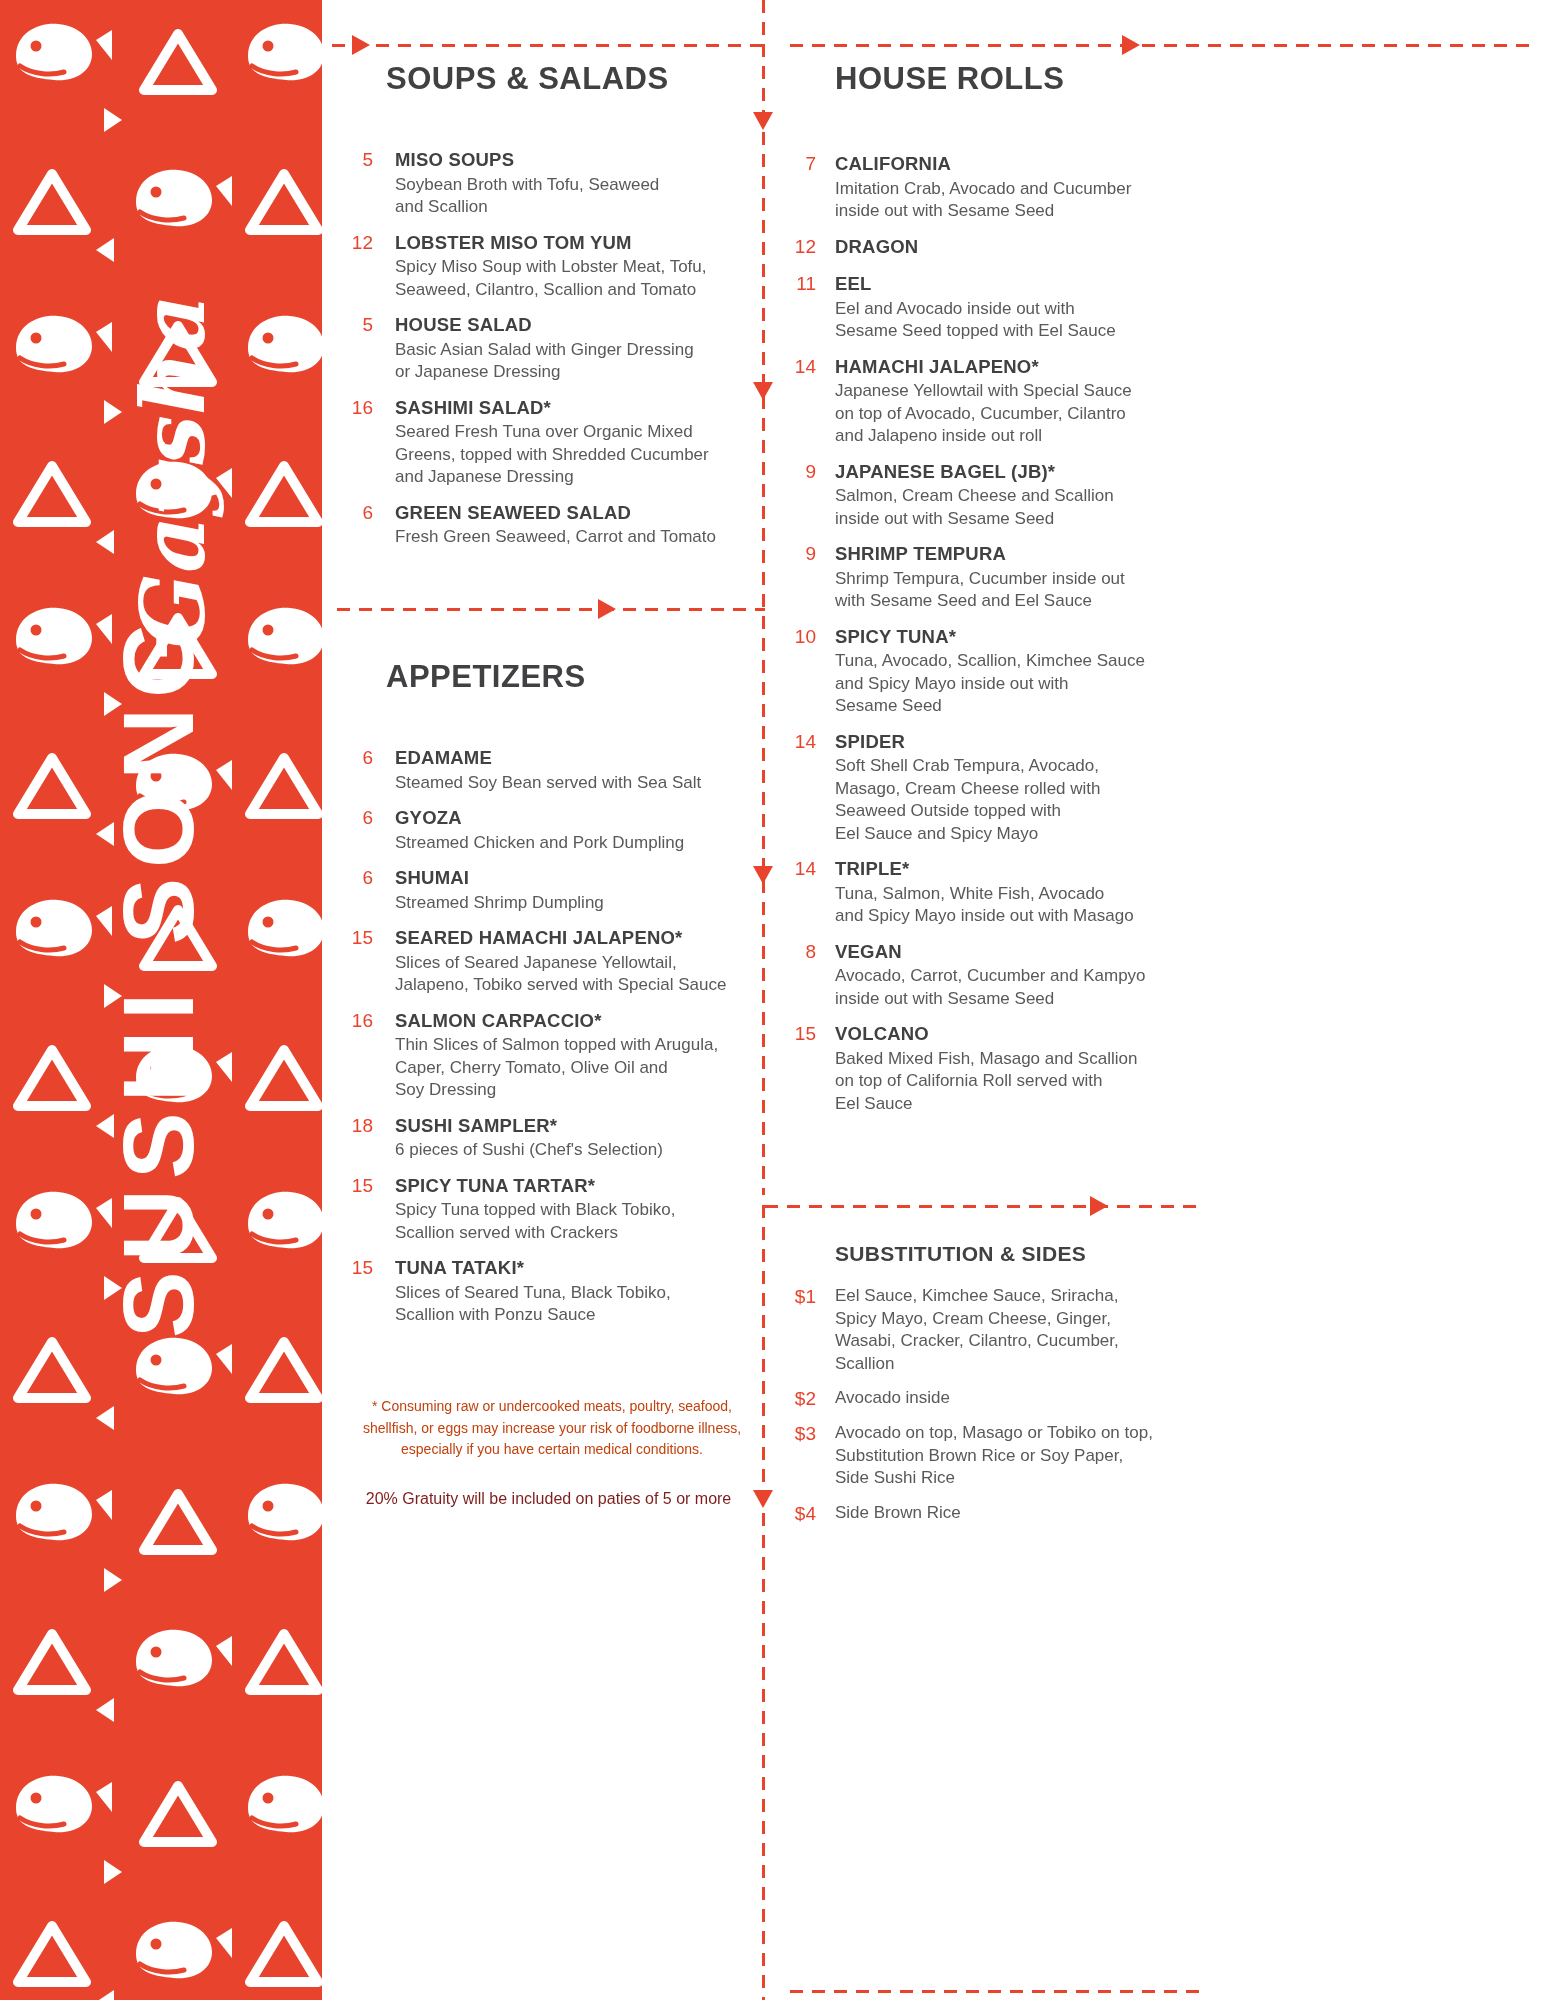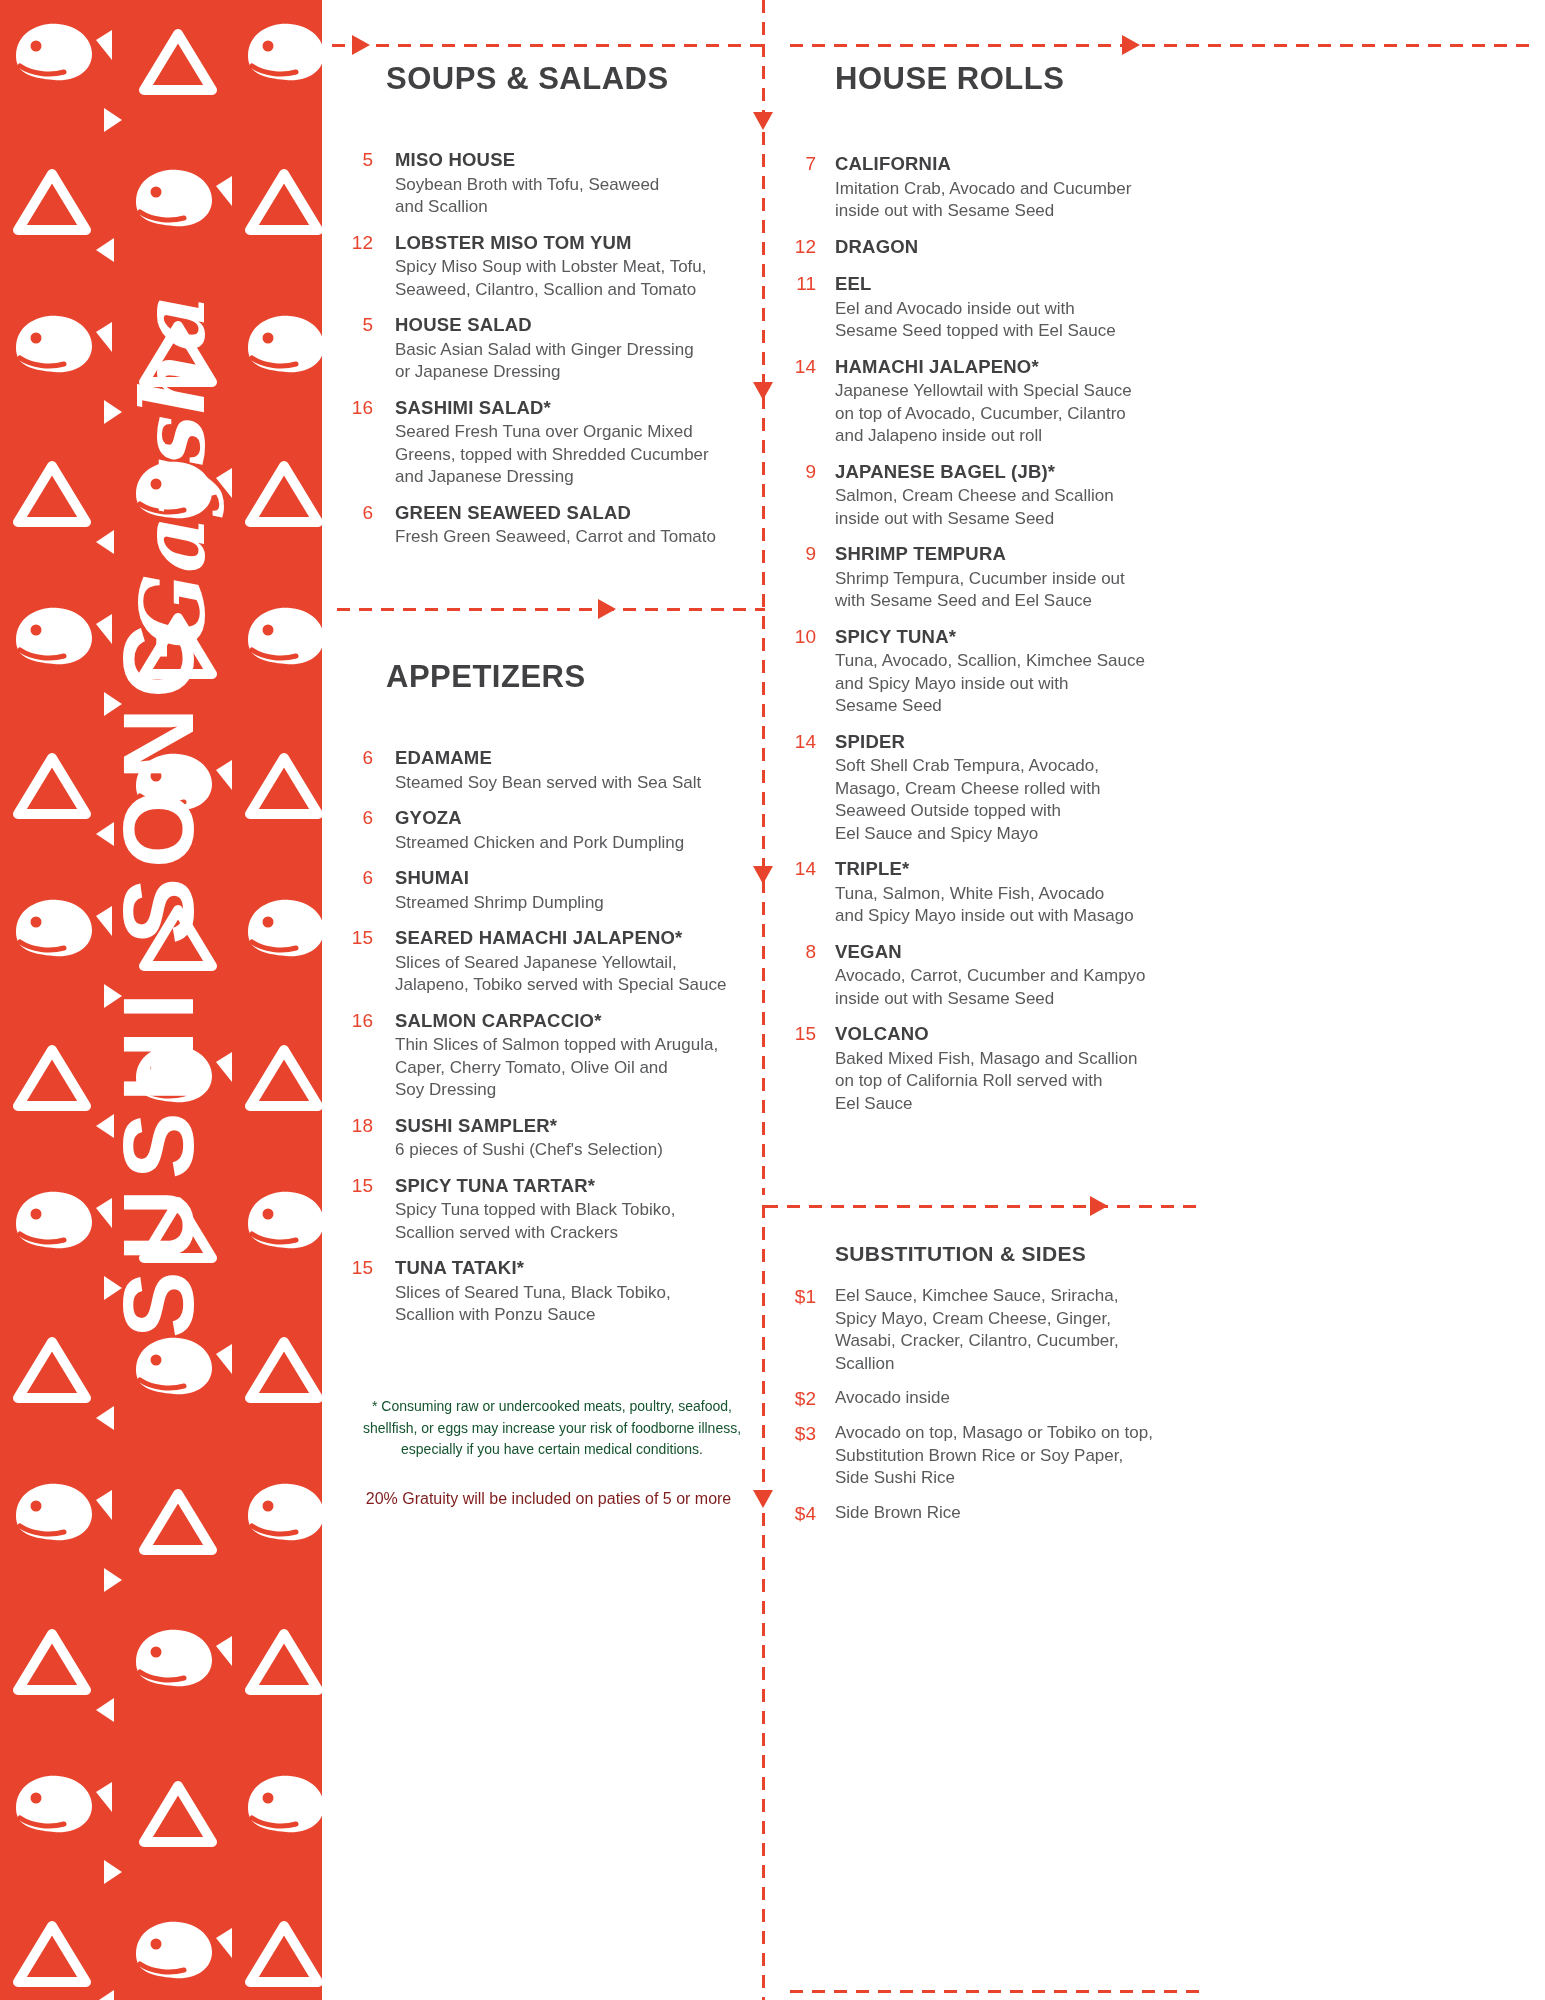--- a/index.html
+++ b/index.html
@@ -81,21 +81,21 @@
   }
   .idesc {
     color:#58595B; font-size:17px; line-height:22.5px;
     white-space:pre-line;
   }
   .sec-subs .idesc { margin-top:0; }
 
   
   .footnote {
     position:absolute; left:352px; top:1396px; width:400px;
-    text-align:center; color:#14532d;
+    text-align:center; color:#c2410c;
     font-size:14px; line-height:1.55; white-space:pre-line;
   }
   .gratuity {
     position:absolute; left:332px; top:1490px; width:433px;
     text-align:center; color:#7f1d1d; font-size:16px;
   }
 
   
   .dash-h {
     position:absolute; height:3px;
@@ -150,21 +150,21 @@
     <div class="brand-script">Gaysha</div>
   </aside>
 
   <section class="section sec-soups">
     <h2>SOUPS &amp; SALADS</h2>
     <div class="items">
 
         <div class="item">
           <div class="price">5</div>
           <div class="itext">
-            <div class="iname">MISO HOUSE</div>
+            <div class="iname">MISO SOUPS</div>
             <div class="idesc">Soybean Broth with Tofu, Seaweed
 and Scallion</div>
           </div>
         </div>
 
         <div class="item">
           <div class="price">12</div>
           <div class="itext">
             <div class="iname">LOBSTER MISO TOM YUM</div>
             <div class="idesc">Spicy Miso Soup with Lobster Meat, Tofu,

